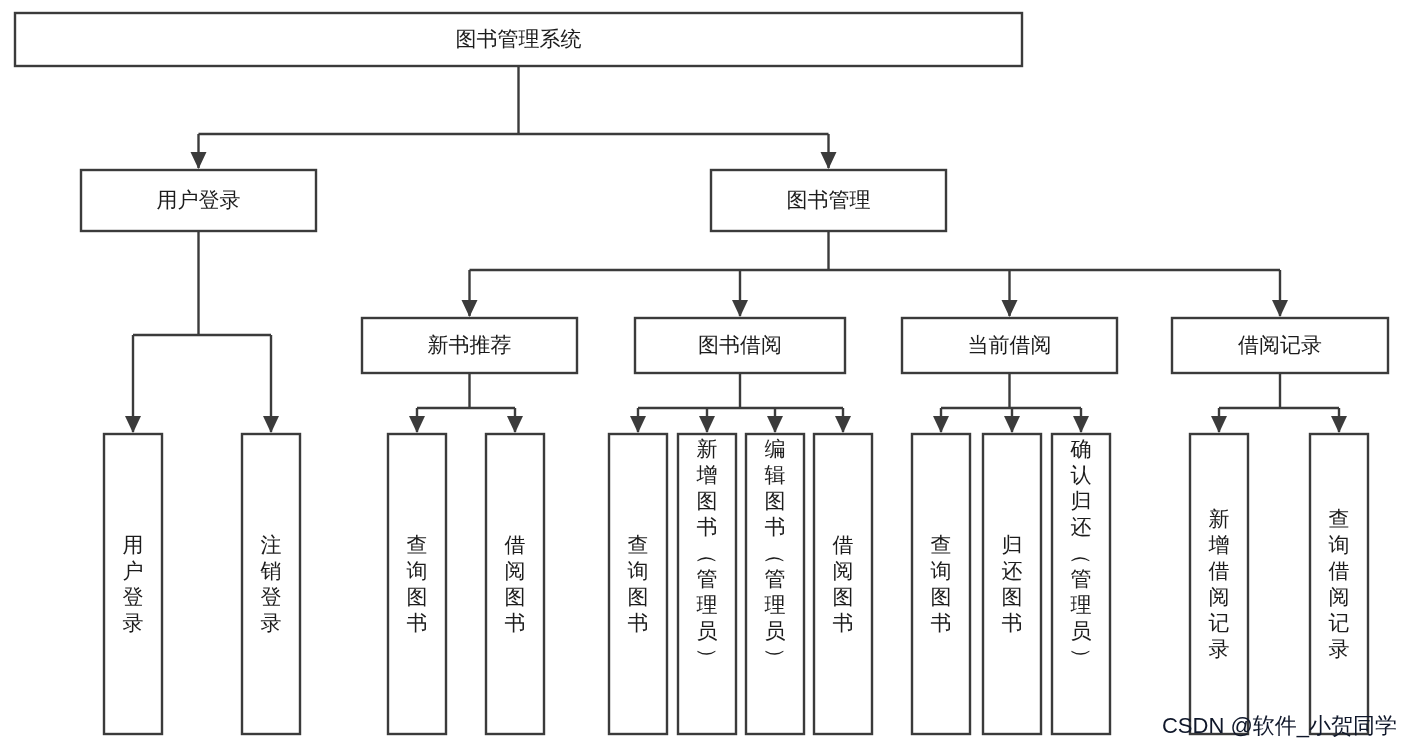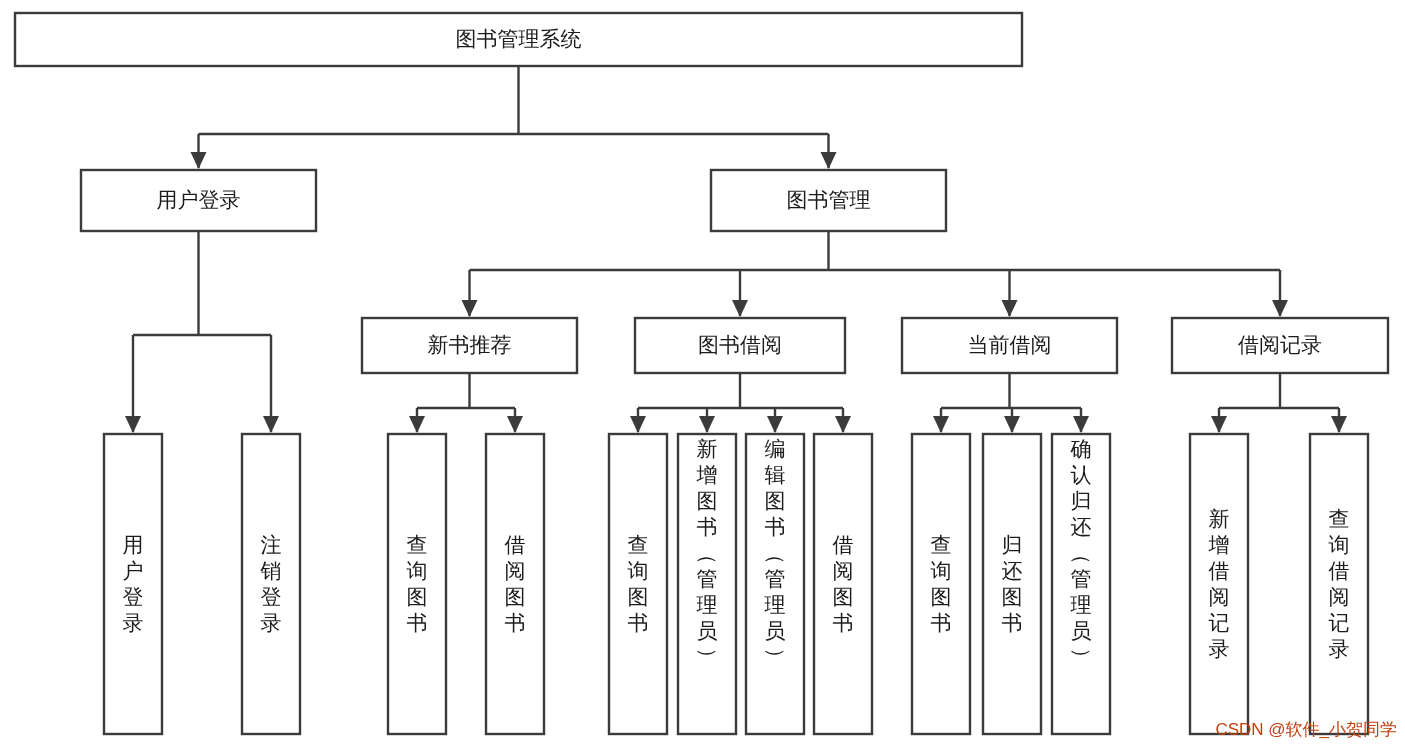--- a/index.html
+++ b/index.html
@@ -50,23 +50,23 @@
     fill: none;
   }
   .arrow-head {
     fill: #3b3b3b;
     stroke: none;
   }
   .watermark-text {
     position: absolute;
     right: 8px;
     bottom: 6px;
-    color: #c2410c;
-    font-family: "Liberation Sans", "DejaVu Sans", sans-serif;
-    font-size: 17px;
+    color: #0f172a;
+    font-family: "Liberation Sans", "DejaVu Sans", sans-serif;
+    font-size: 22px;
     white-space: nowrap;
     pointer-events: none;
     user-select: none;
   }
 </style>
 </head>
 <body>
 
 <div id="diagram-root">
   <svg id="flowchart" viewBox="0 0 1405 747">

